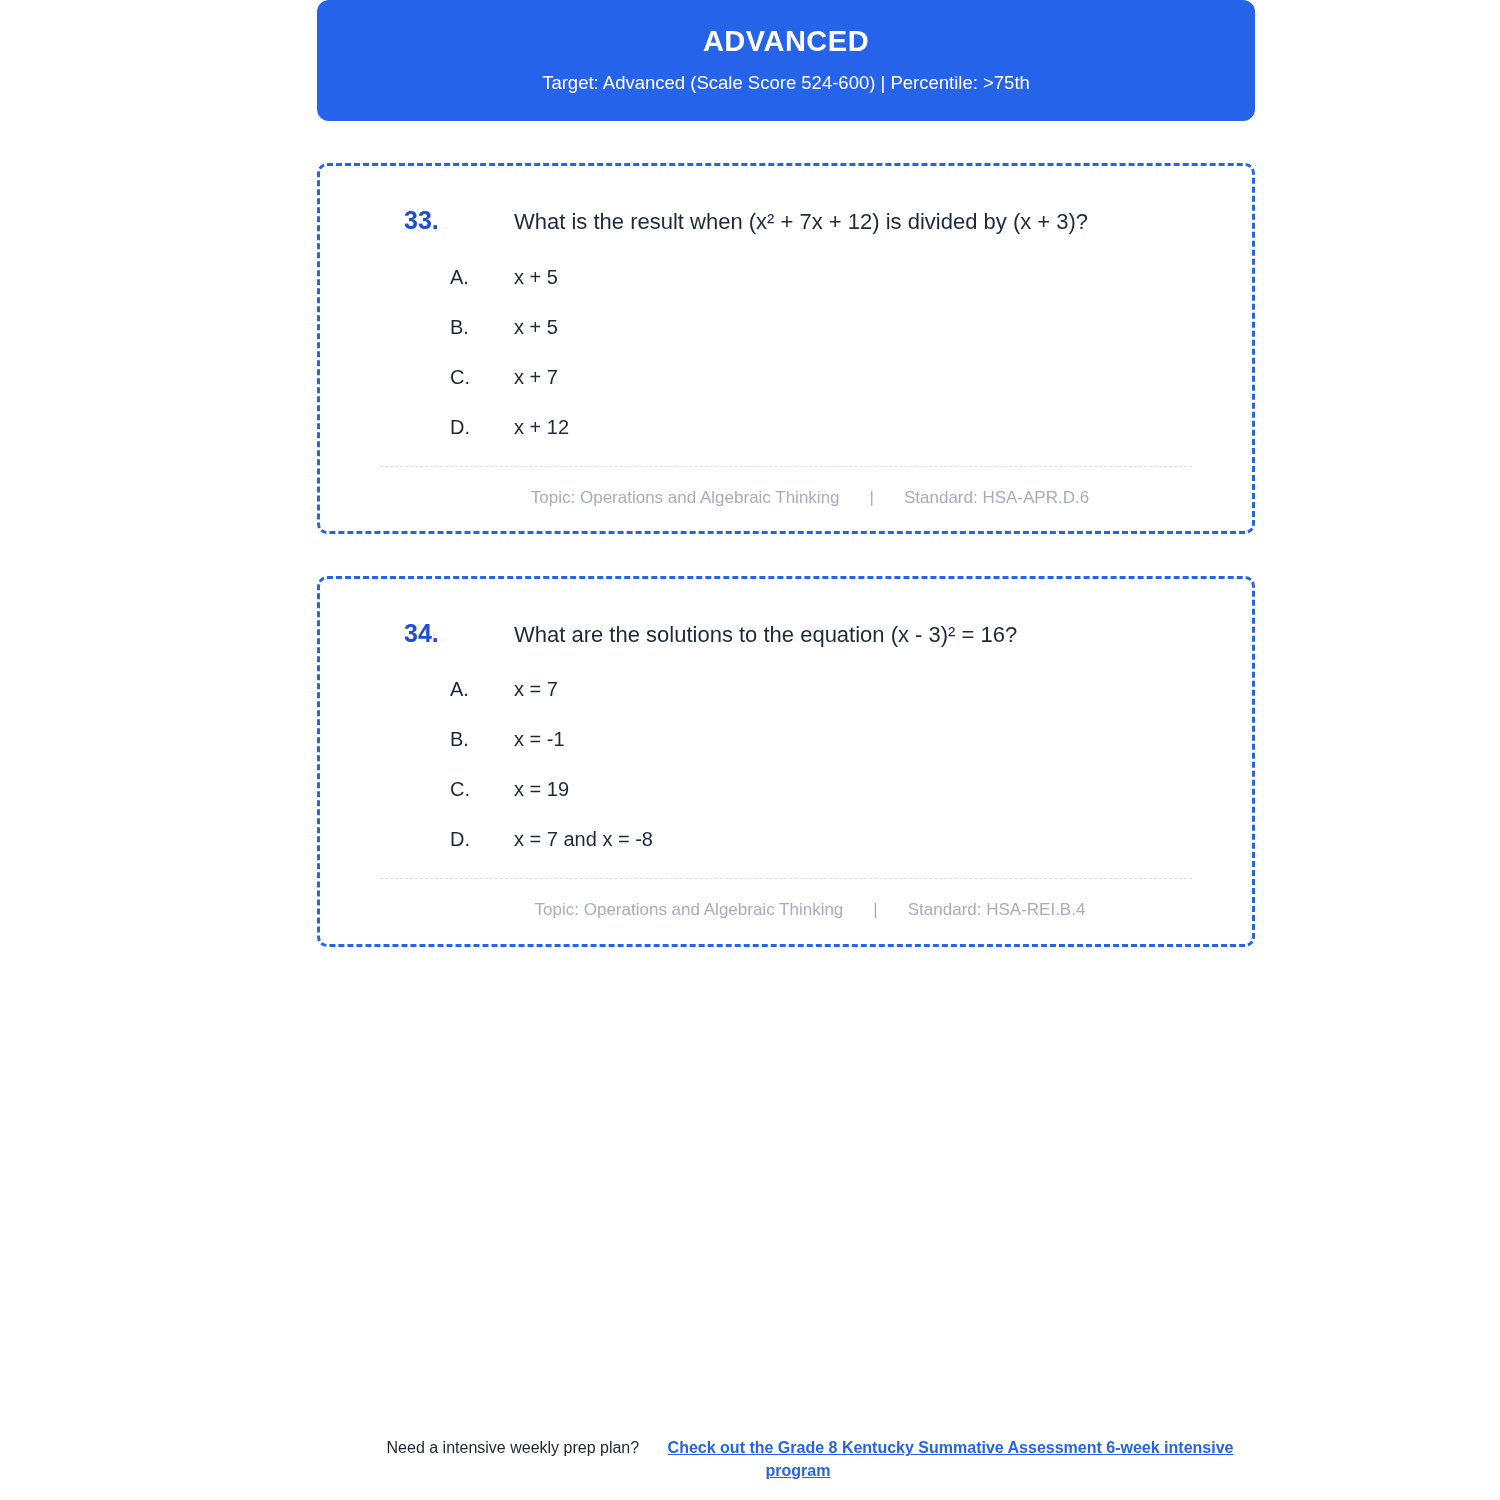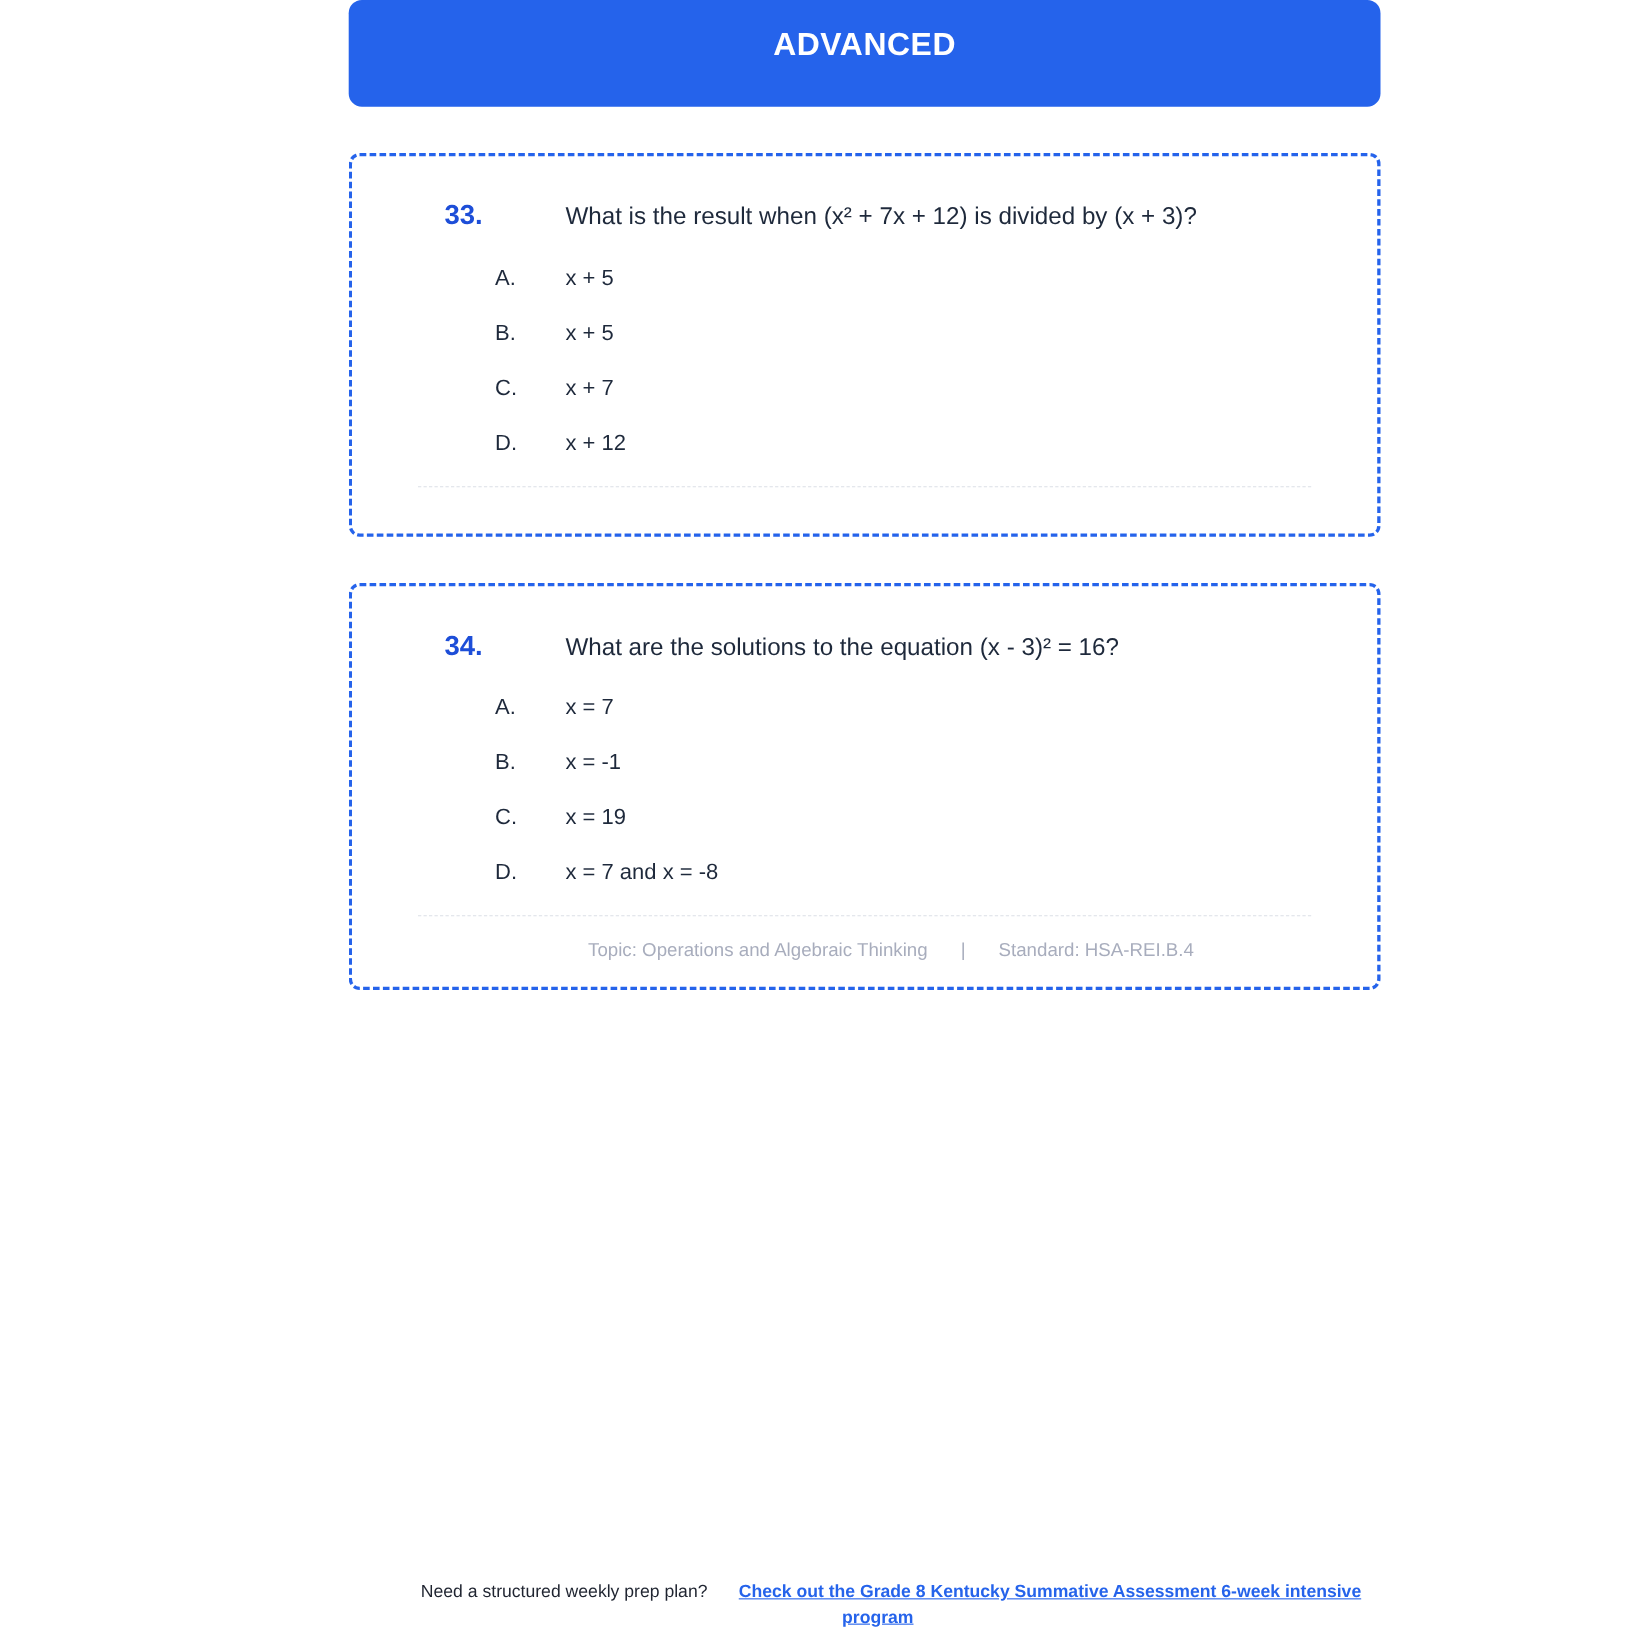--- a/index.html
+++ b/index.html
@@ -136,20 +136,21 @@
 </style>
 </head>
 <body>
 
 <div class="page">
 
   <div class="content">
 
     <div class="level-header">
       <div class="level-title">ADVANCED</div>
+      <div class="level-subtitle">Target: Advanced (Scale Score 524-600)  |  Percentile: &gt;75th</div>
     </div>
 
     <div class="question-card">
       <div class="question-row">
         <div class="question-number">33.</div>
         <div class="question-text">What is the result when (x² + 7x + 12) is divided by (x + 3)?</div>
       </div>
       <ul class="options">
         <li class="option-row">
           <span class="option-letter">A.</span>
@@ -162,20 +163,23 @@
         <li class="option-row">
           <span class="option-letter">C.</span>
           <span class="option-text">x + 7</span>
         </li>
         <li class="option-row">
           <span class="option-letter">D.</span>
           <span class="option-text">x + 12</span>
         </li>
       </ul>
       <hr class="meta-divider">
+      <div class="meta-line">
+        <span>Topic: Operations and Algebraic Thinking</span><span class="meta-sep">|</span><span>Standard: HSA-APR.D.6</span>
+      </div>
     </div>
 
     <div class="question-card">
       <div class="question-row">
         <div class="question-number">34.</div>
         <div class="question-text">What are the solutions to the equation (x - 3)² = 16?</div>
       </div>
       <ul class="options">
         <li class="option-row">
           <span class="option-letter">A.</span>
@@ -197,18 +201,18 @@
       <hr class="meta-divider">
       <div class="meta-line">
         <span>Topic: Operations and Algebraic Thinking</span><span class="meta-sep">|</span><span>Standard: HSA-REI.B.4</span>
       </div>
     </div>
 
   </div>
 
   <div class="page-footer">
     <div class="footer-inner">
-      <span>Need a structured weekly prep plan?</span>
+      <span>Need a intensive weekly prep plan?</span>
       <span class="footer-link">Check out the Grade 8 Kentucky Summative Assessment 6-week intensive program</span>
     </div>
   </div>
 
 </div>
 
 </body></html>

